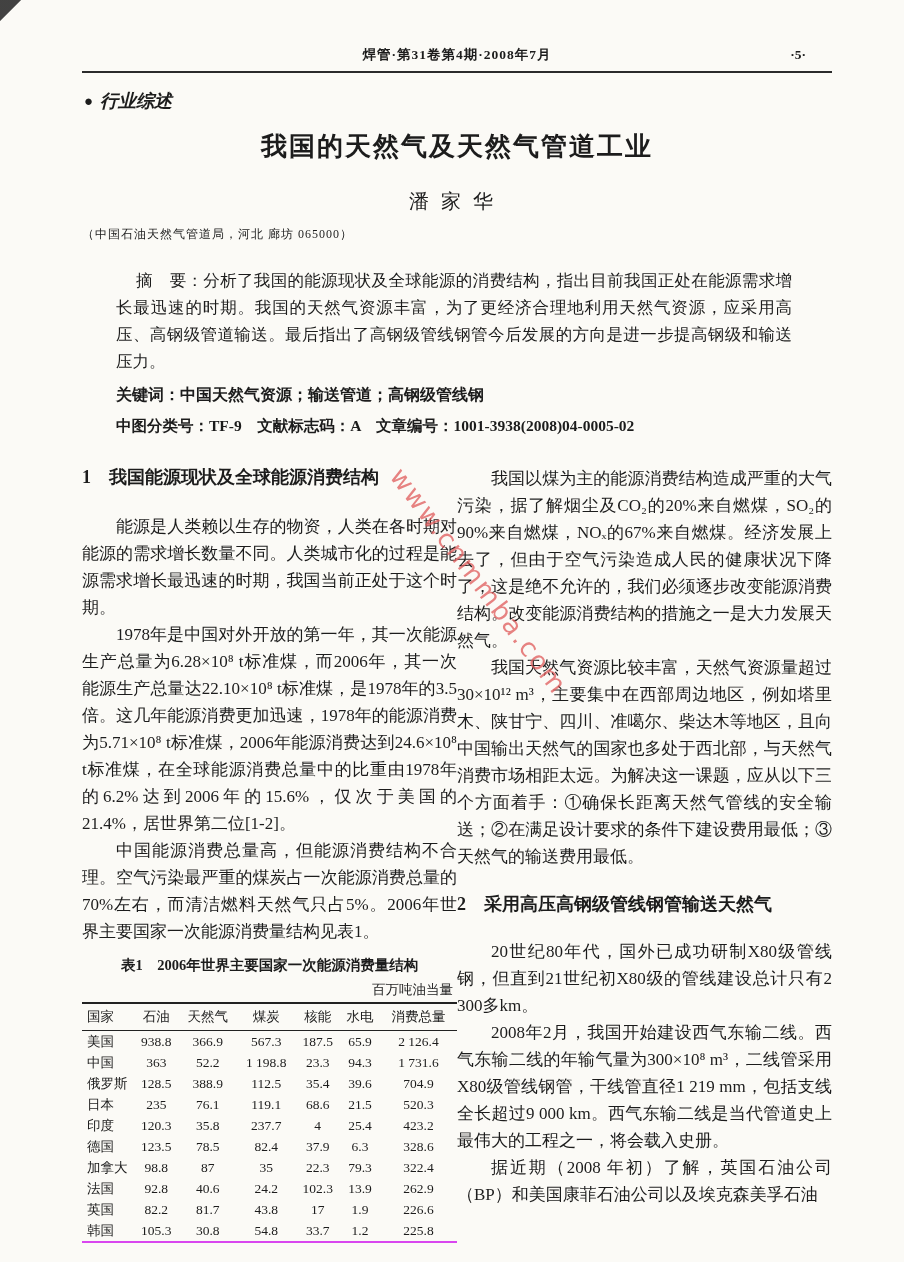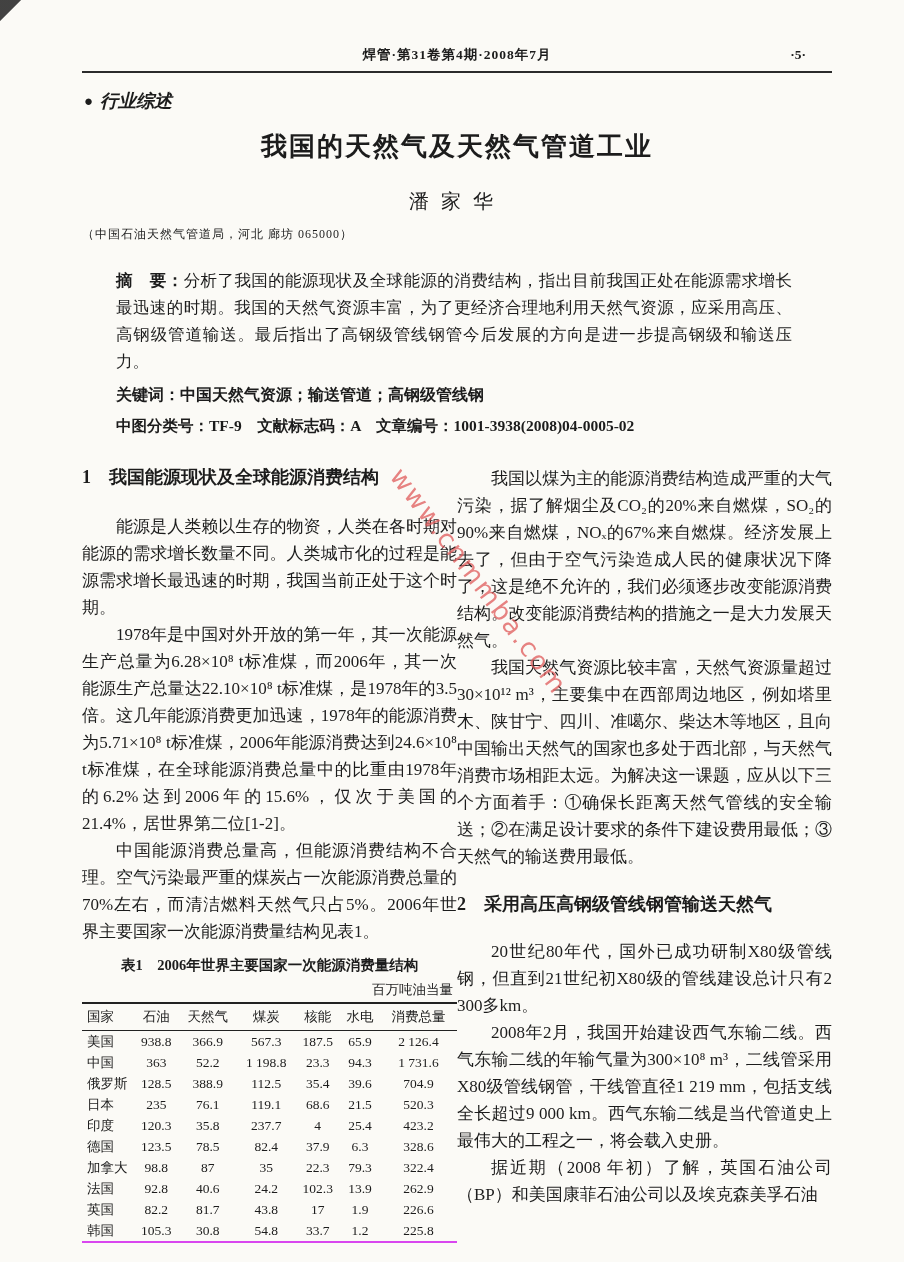--- a/index.html
+++ b/index.html
@@ -26,21 +26,21 @@
   .header-rule { border-bottom: 2px solid #2b2b2b; margin-top: 5px; }
   
   .section-tag { margin: 16px 0 4px 2px; font-size: 18px; font-weight: bold; font-style: italic; }
   .section-tag .bullet { font-style: normal; font-size: 15px; margin-right: 7px; vertical-align: 1px; }
   
   .title { text-align: center; font-size: 26px; font-weight: 700; letter-spacing: 2px; margin: 16px 0 0 0; }
   .author { text-align: center; font-size: 20px; letter-spacing: 12px; margin-top: 24px; }
   .affiliation { font-size: 12px; margin-top: 11px; letter-spacing: 1px; }
   
   .abstract { margin: 24px 40px 0 34px; font-size: 16.5px; line-height: 27px; text-align: justify; }
-  .abstract .lbl { font-weight: bold; }
+  .abstract .lbl { font-weight: normal; margin-left: 20px; }
   .keywords { margin: 7px 40px 0 34px; font-size: 16px; font-weight: bold; line-height: 26px; }
   .clc { margin: 5px 40px 0 34px; font-size: 15.5px; font-weight: bold; line-height: 26px; }
   
   .columns { display: flex; margin-top: 26px; }
   .col { flex: 1 1 0; min-width: 0; }
   .sec-heading { font-size: 18px; font-weight: bold; margin: 0 0 24px 0; line-height: 24px; }
   .sec-heading.mid { margin: 22px 0 22px 0; }
   .body-p { font-size: 17px; line-height: 27px; text-align: justify; text-indent: 2em; margin: 0; }
   
   .table-block { margin-top: 10px; }

